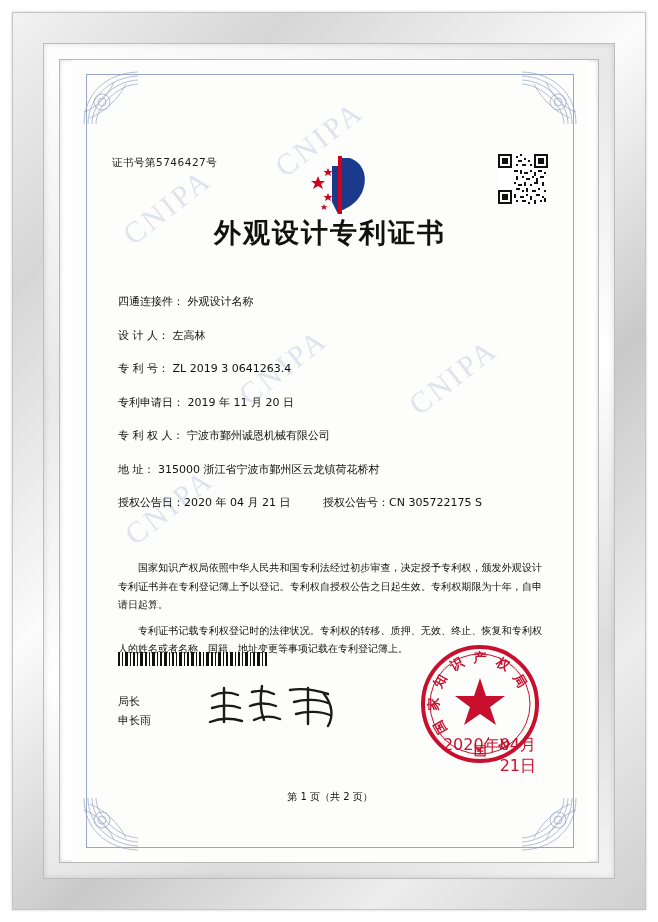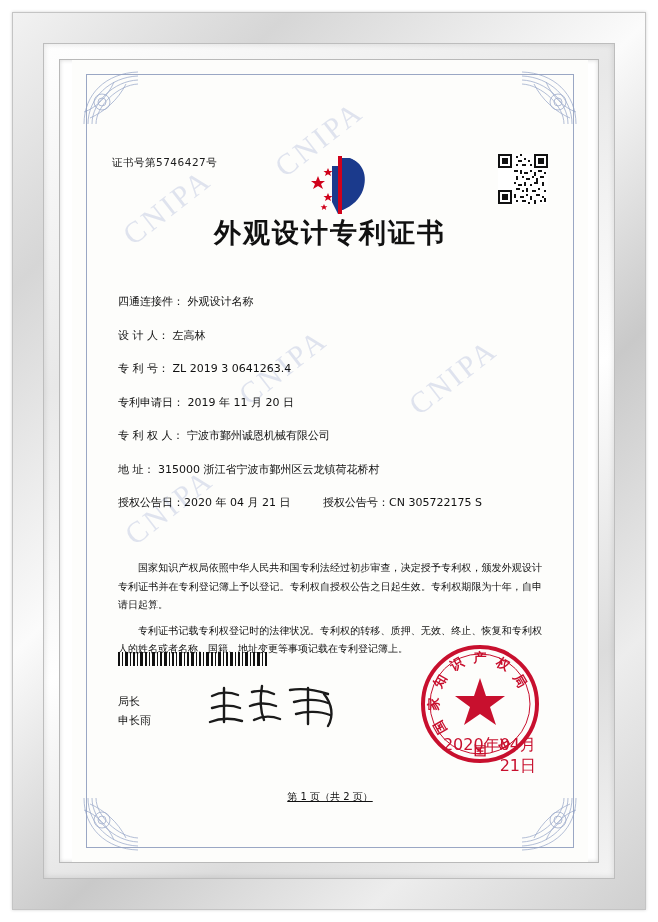--- a/index.html
+++ b/index.html
@@ -221,21 +221,20 @@
   }
 
   .page-no {
     position: absolute;
     left: 0;
     top: 730px;
     width: 436px;
     text-align: center;
     font-size: 10px;
     color: #111;
-    text-decoration: underline;
   }
 </style>
 </head>
 <body>
 
 <div class="frame-outer">
   <div class="frame-bevel"></div>
   <div class="frame-inner-line"></div>
 </div>
 

